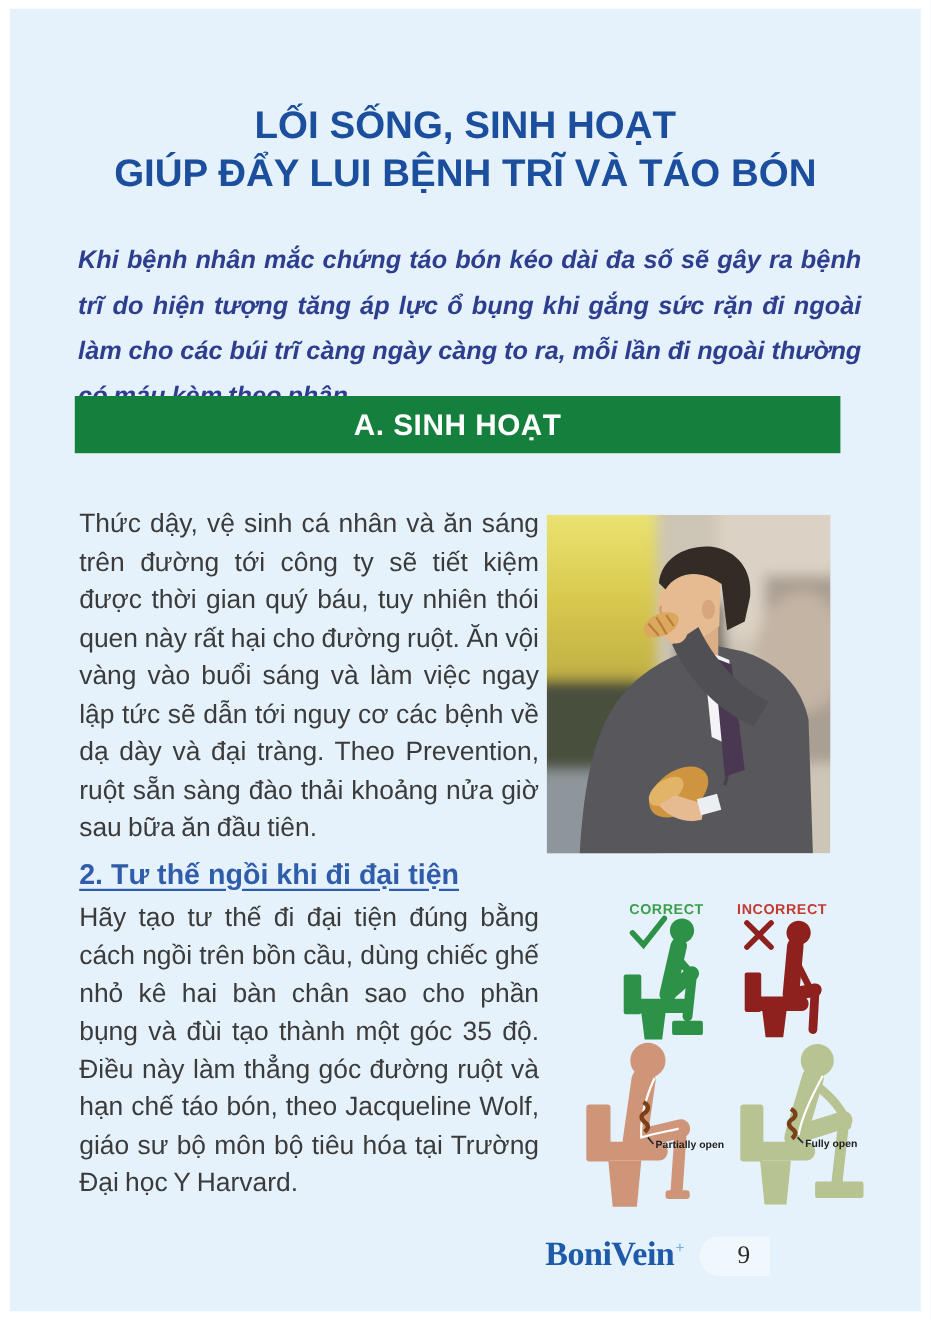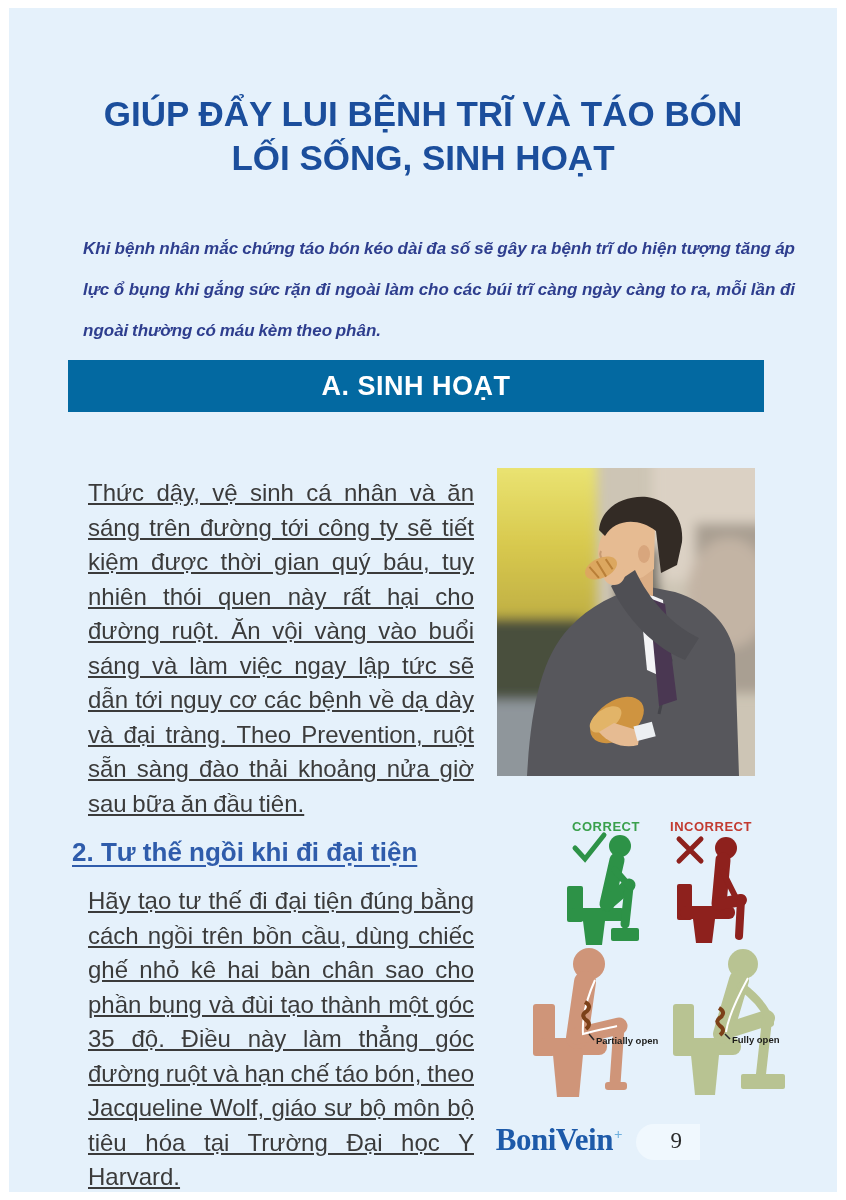--- a/index.html
+++ b/index.html
@@ -15,42 +15,42 @@
     background:#e5f1fb;
   }
   .title{
     position:absolute;left:0;top:84px;width:100%;
     text-align:center;color:#1b4e9c;font-weight:bold;
     font-size:35px;line-height:44px;letter-spacing:0px;
   }
   .intro{
     position:absolute;left:58px;top:204px;width:712px;
     color:#2e3e8e;font-weight:bold;font-style:italic;
-    font-size:17px;line-height:41px;text-align:justify;
-    margin:16px;word-spacing:-1px;
+    font-size:23px;line-height:41px;text-align:justify;
+    margin:4px;word-spacing:-1px;
   }
   .banner{
     position:absolute;left:59px;top:352px;width:696px;height:52px;
-    background:#0369a1;color:#ffffff;font-weight:bold;font-size:27px;
+    background:#15803d;color:#ffffff;font-weight:bold;font-size:27px;
     text-align:center;line-height:52px;letter-spacing:0.5px;
   }
   .col-left{
     position:absolute;left:63px;top:452px;width:418px;
   }
   .col-left h2{
     margin:0 0 7px 0;
     color:#2f5cab;font-size:26px;font-weight:bold;
     text-decoration:underline;
     text-underline-offset:4px;
   }
   .col-left h2.second{margin-top:9px;}
   .col-left p{
-    margin:16px;
+    margin:0;
     color:#3b3b3b;font-size:24px;line-height:34.5px;
-    text-align:justify;word-spacing:-1px;text-decoration:underline;
+    text-align:justify;word-spacing:-1px;
   }
   .photo{
     position:absolute;left:488px;top:460px;width:258px;height:308px;
     overflow:hidden;
   }
   .infographic{
     position:absolute;left:518px;top:804px;width:265px;height:290px;
   }
   svg{display:block;font-family:"Liberation Sans", sans-serif;}
   .footer{
@@ -75,22 +75,22 @@
     font-size:15px;color:#6fb0dd;font-weight:bold;
     vertical-align:super;margin-left:1px;
   }
 </style>
 </head>
 <body>
 
 <div class="sheet">
 
   <div class="title">
+    <div>LỐI SỐNG, SINH HOẠT</div>
     <div>GIÚP ĐẨY LUI BỆNH TRĨ VÀ TÁO BÓN</div>
-    <div>LỐI SỐNG, SINH HOẠT</div>
   </div>
 
   <p class="intro">Khi bệnh nhân mắc chứng táo bón kéo dài đa số sẽ gây ra bệnh trĩ do hiện tượng tăng áp lực ổ bụng khi gắng sức rặn đi ngoài làm cho các búi trĩ càng ngày càng to ra, mỗi lần đi ngoài thường có máu kèm theo phân.</p>
 
   <div class="banner">
     <span>A. SINH HOẠT</span>
   </div>
 
   <div class="col-left">
     <p>Thức dậy, vệ sinh cá nhân và ăn sáng trên đường tới công ty sẽ tiết kiệm được thời gian quý báu, tuy nhiên thói quen này rất hại cho đường ruột. Ăn vội vàng vào buổi sáng và làm việc ngay lập tức sẽ dẫn tới nguy cơ các bệnh về dạ dày và đại tràng. Theo Prevention, ruột sẵn sàng đào thải khoảng nửa giờ sau bữa ăn đầu tiên.</p>

